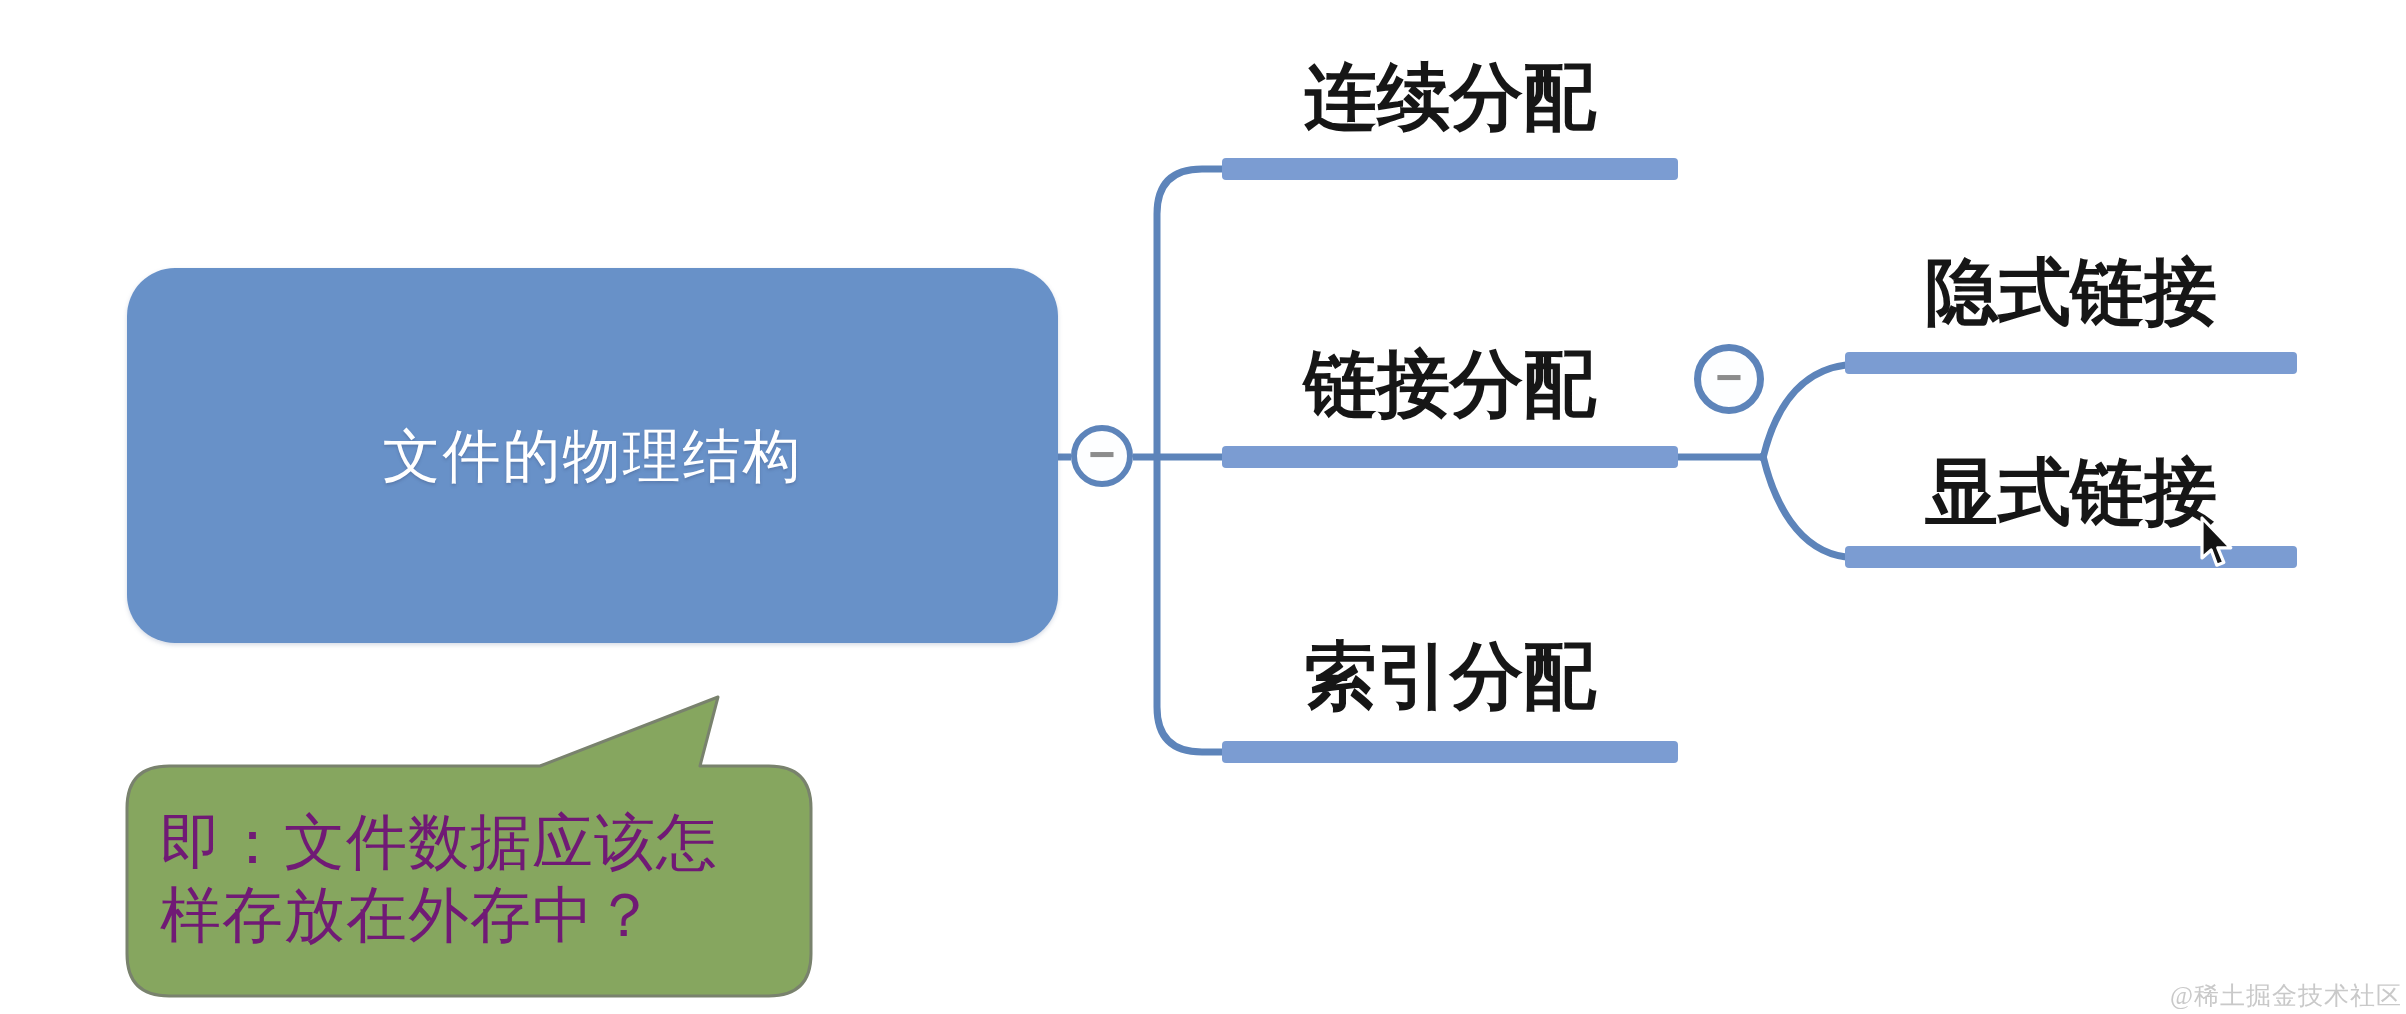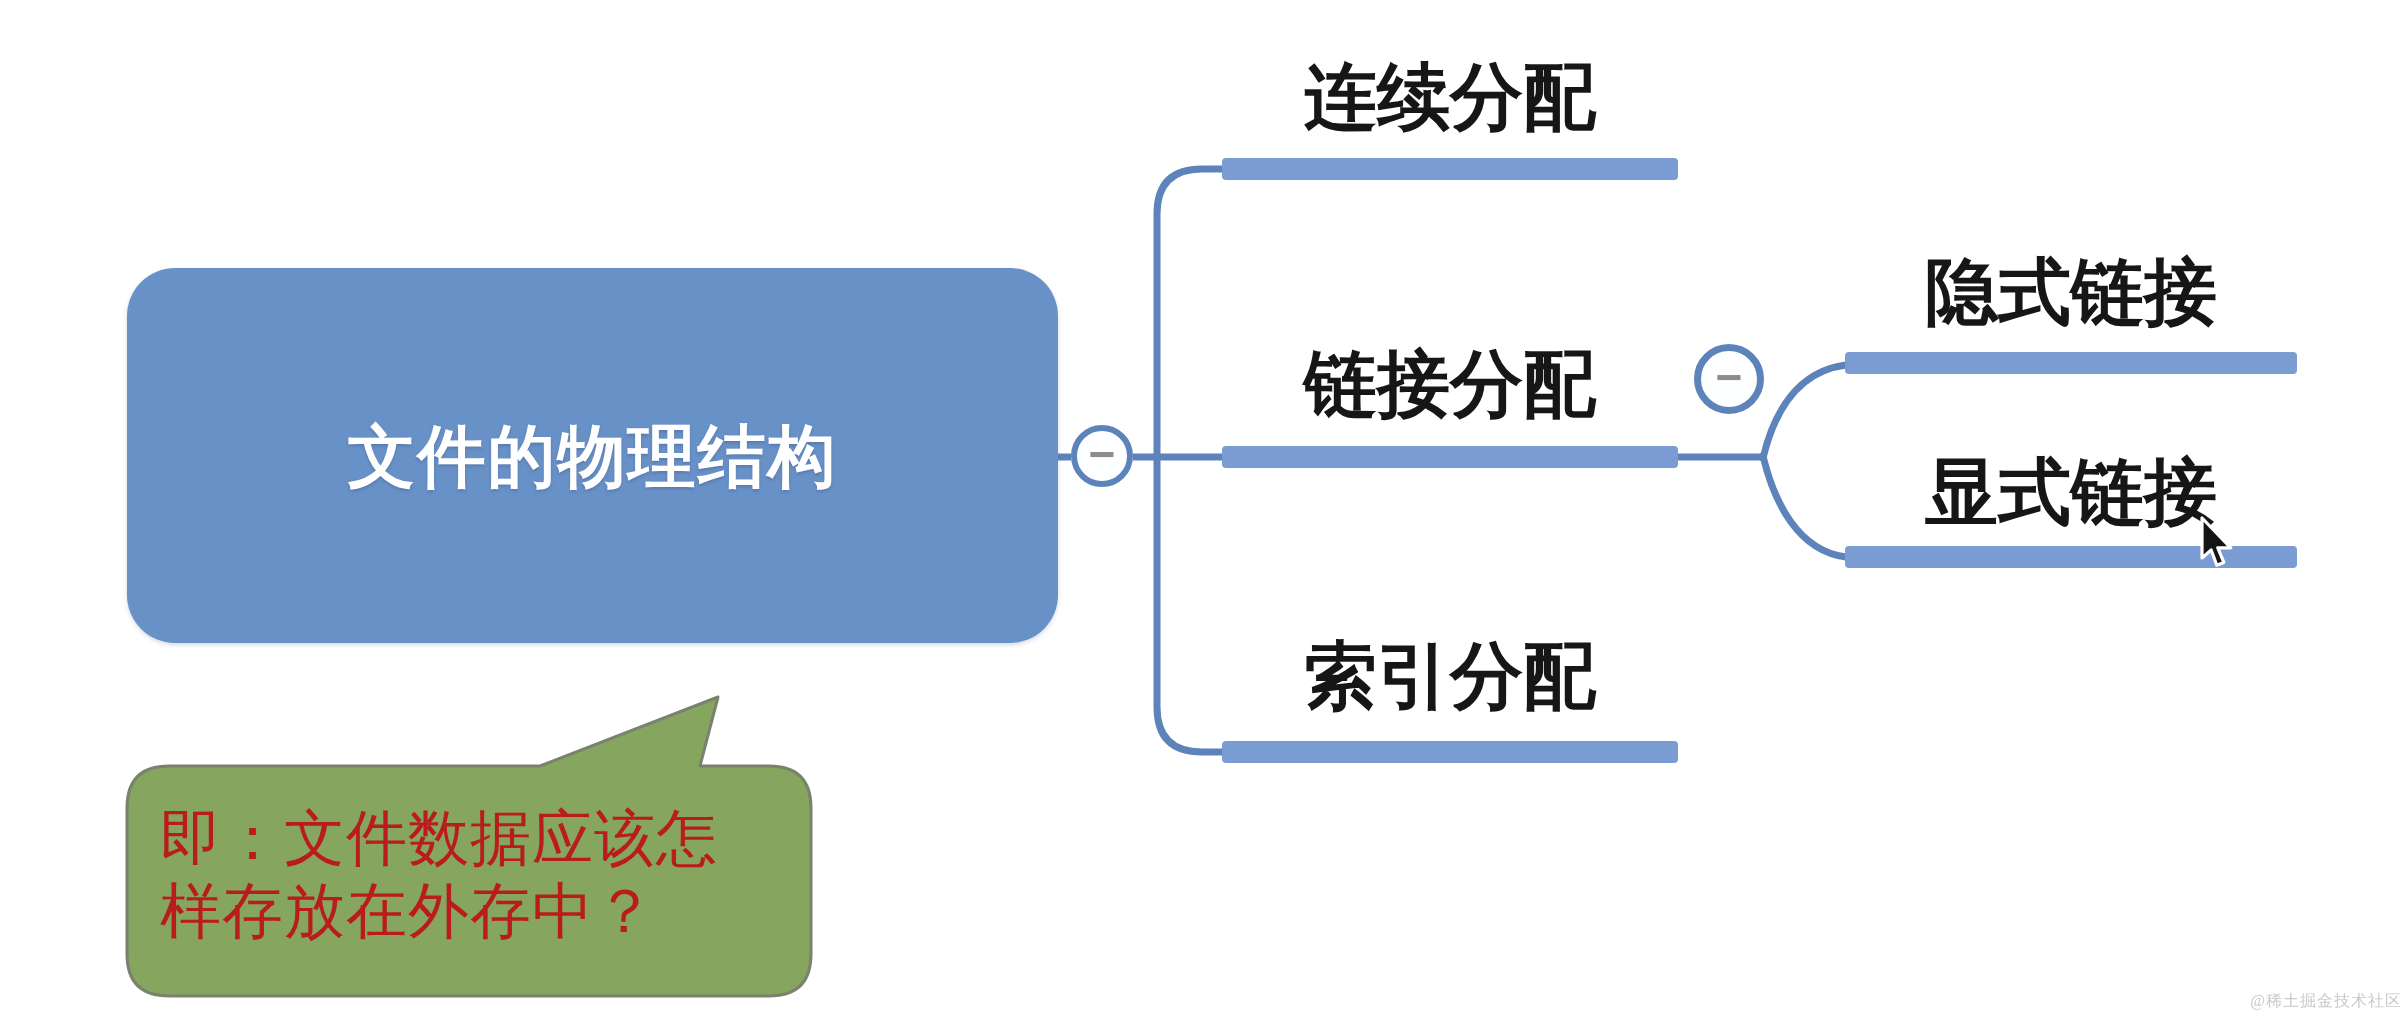--- a/index.html
+++ b/index.html
@@ -32,22 +32,22 @@
     border-radius: 48px;
     display: flex;
     flex-direction: column;
     align-items: center;
     justify-content: center;
     z-index: 2;
     box-shadow: 0 2px 4px rgba(90,110,150,0.25);
   }
   .root-node .line {
     color: #ffffff;
-    font-size: 68px;
-    font-weight: 700;
+    font-size: 58px;
+    font-weight: 400;
     line-height: 112px;
     letter-spacing: 2px;
     white-space: nowrap;
     text-shadow: 0 2px 3px rgba(70,95,140,0.45);
   }
   
   .branch-label {
     position: absolute;
     width: 456px;
     text-align: center;
@@ -95,35 +95,35 @@
     line-height: 1;
     transform: translateY(-2px);
     user-select: none;
   }
   
   .note-text {
     position: absolute;
     left: 160px;
     top: 806px;
     z-index: 2;
-    font-family: Liberation Mono, monospace;
+    font-family: Liberation Sans, sans-serif;
     font-size: 61px;
     line-height: 73px;
     letter-spacing: 1px;
-    color: #b91c1c;
+    color: #701a75;
     white-space: nowrap;
   }
   
   .watermark {
     position: absolute;
     right: 4px;
     bottom: 2px;
     z-index: 2;
     font-family: "Liberation Serif", serif;
-    font-size: 16px;
+    font-size: 25px;
     color: #c9c9c9;
     letter-spacing: 1px;
   }
   
   .cursor {
     position: absolute;
     left: 2196px;
     top: 516px;
     z-index: 5;
   }

